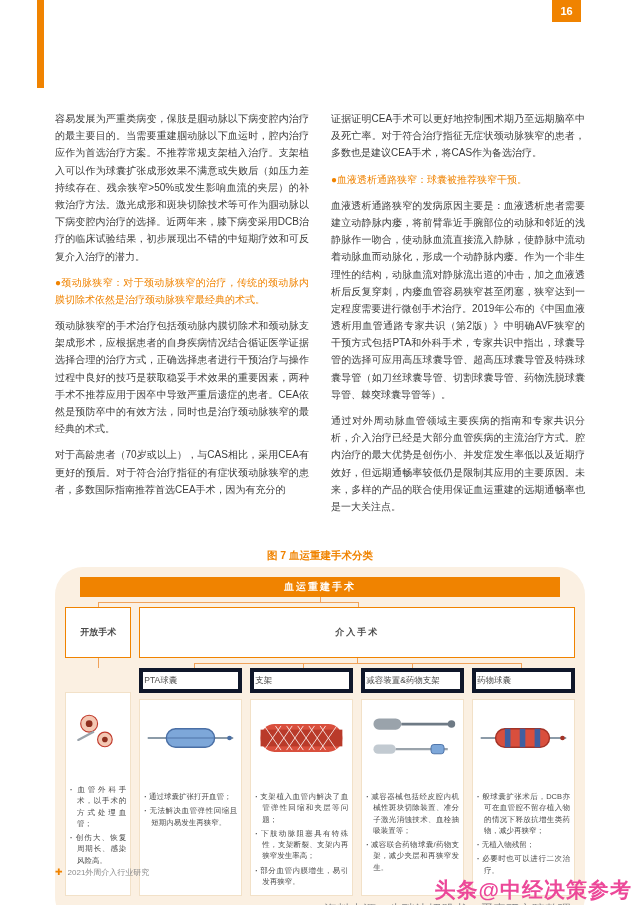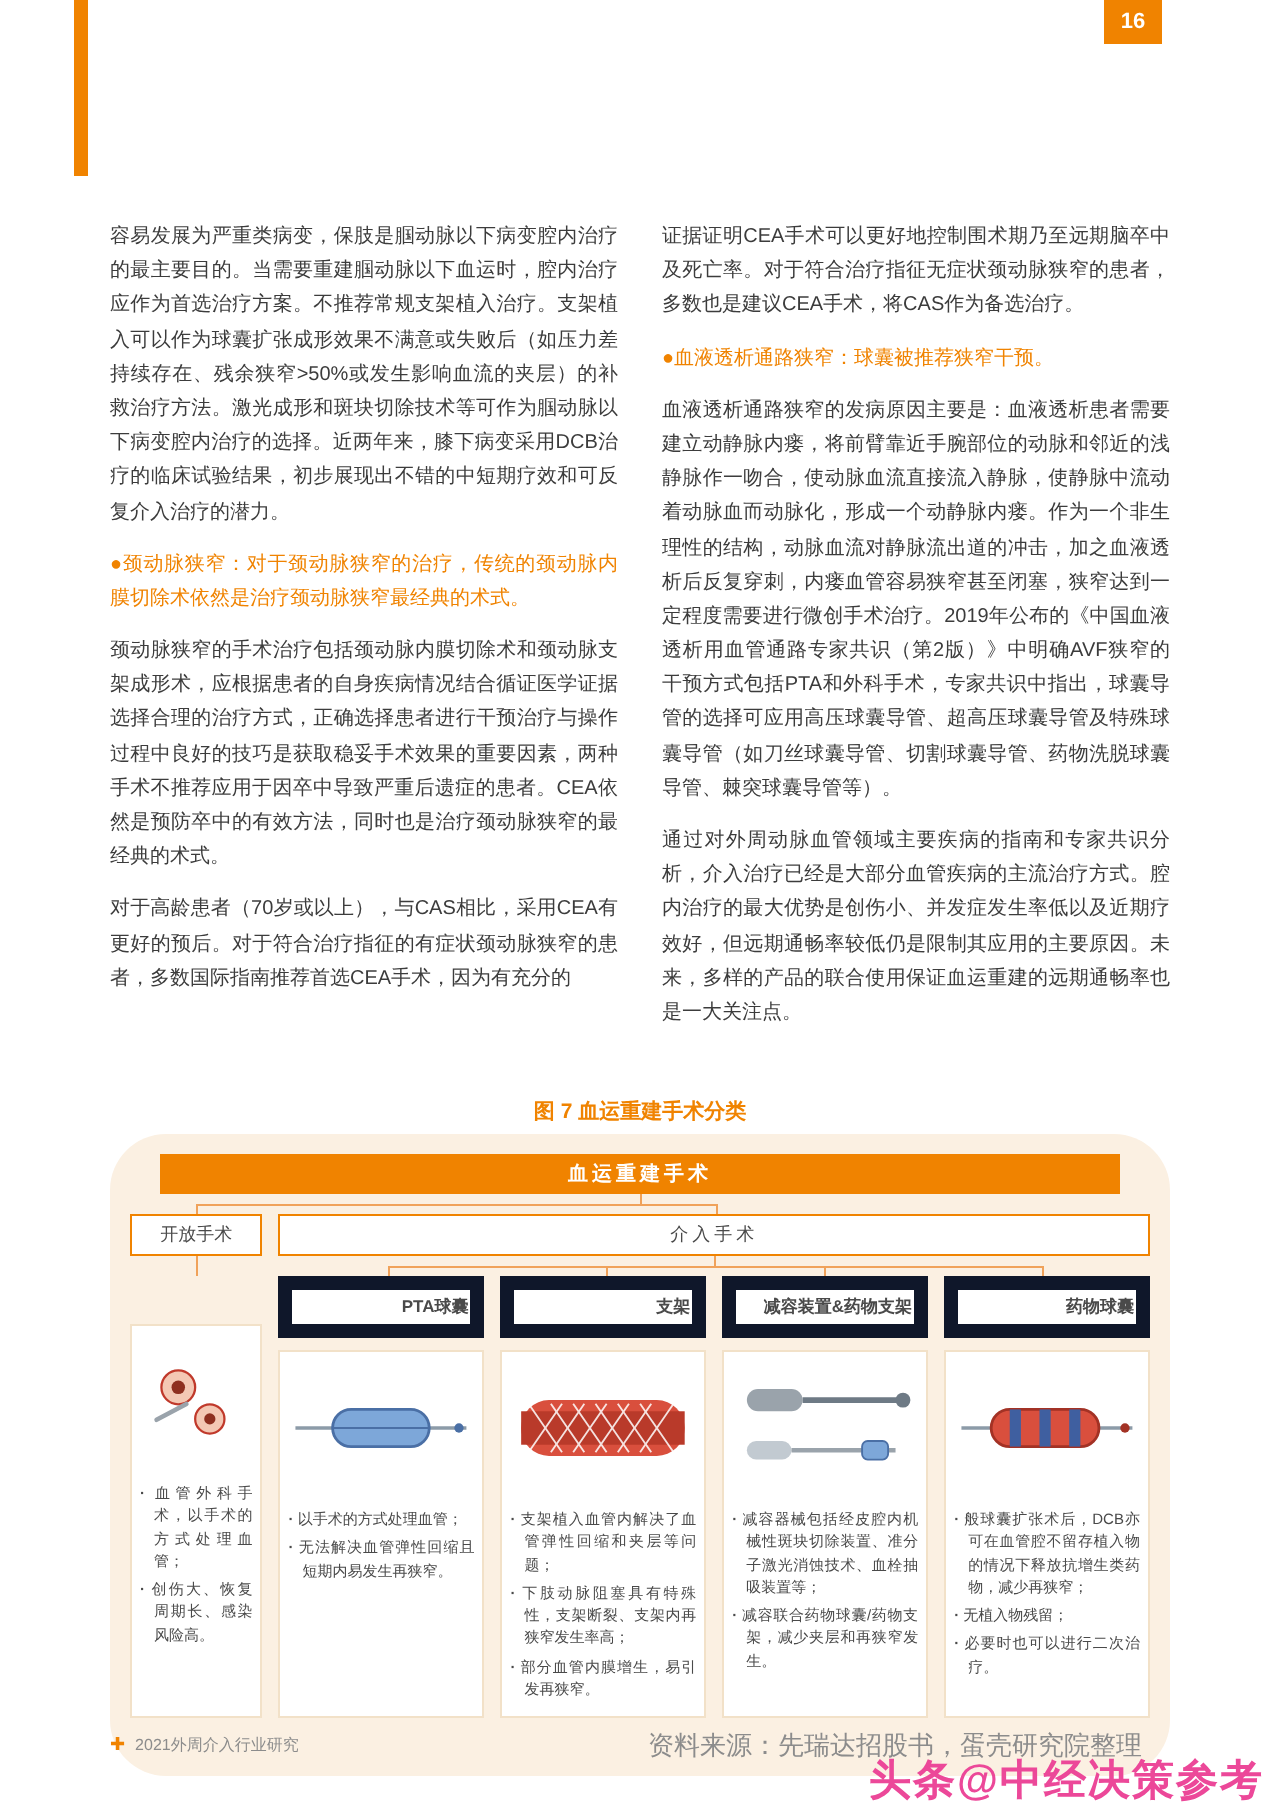--- a/index.html
+++ b/index.html
@@ -29,39 +29,39 @@
   .root-bar {
     width:94%; margin:0 auto; background:#F08300; color:#fff; text-align:center;
     font-size:10px; font-weight:700; padding:3px 0; letter-spacing:2px;
   }
   .conn { position:relative; height:10px; }
   .conn .v { position:absolute; width:1px; background:#F0A25A; }
   .conn .h { position:absolute; height:1px; background:#F0A25A; }
   .branch-row { display:flex; gap:8px; }
   .node-box {
     border:1px solid #F08300; background:#fff; text-align:center;
-    font-size:9px; font-weight:400; color:#4a4a4a; padding:3px 0;
+    font-size:9px; font-weight:700; color:#4a4a4a; padding:18px 0;
   }
   .branch-open { flex:0 0 13%; }
   .branch-int  { flex:1; letter-spacing:2px; }
   .fig-cols { display:flex; gap:8px; align-items:stretch; }
   .fcol { flex:1; display:flex; flex-direction:column; }
   .fcol-open { flex:0 0 13%; display:flex; flex-direction:column; }
   .hdr-spacer { height:24px; }
   .col-hdr {
-    border:7px solid #0f172a; background:#fff; text-align:right;
-    font-size:8.5px; font-weight:700; color:#4a4a4a; padding:2.5px 1px; margin-bottom:6px;
+    border:4px solid #0f172a; background:#fff; text-align:left;
+    font-size:8.5px; font-weight:400; color:#4a4a4a; padding:2.5px 1px; margin-bottom:6px;
     white-space:nowrap; overflow:hidden;
   }
   .card {
     background:#fff; border:1px solid #F2E1C8; padding:3px 4px 5px; flex:1;
     display:flex; flex-direction:column;
   }
   .card svg { width:100%; height:70px; display:block; background:#fff; }
-  .card ul { list-style:none; margin-top:5px; }
+  .card ul { list-style:none; margin-top:18px; }
   .card li {
     font-size:7.5px; line-height:1.5; color:#4a4a4a; text-align:justify;
     padding-left:7px; text-indent:-7px; margin-bottom:3px;
   }
   .card li::before { content:"· "; color:#4a4a4a; font-weight:700; }
   .fig-source { text-align:right; font-size:13px; color:#8c8c8c; padding:5px 4px 2px; }
   
   .footer { position:absolute; left:55px; bottom:27px; font-size:8px; color:#8c8c8c; }
   .footer .plus { color:#F08300; font-size:9px; font-weight:700; margin-right:5px; }
   .watermark {
@@ -142,21 +142,21 @@
         <div class="fcol">
           <div class="col-hdr">PTA球囊</div>
           <div class="card">
             <svg viewBox="0 0 100 74">
               <line x1="4" y1="37" x2="96" y2="37" stroke="#8C9BA8" stroke-width="2"></line>
               <rect x="24" y="27" width="52" height="20" rx="10" fill="#7DA7D9" stroke="#4A6FA5" stroke-width="1.5"></rect>
               <line x1="24" y1="37" x2="76" y2="37" stroke="#4A6FA5" stroke-width="1"></line>
               <circle cx="92" cy="37" r="2.5" fill="#4A6FA5"></circle>
             </svg>
             <ul>
-              <li>以手术的方式处理血管；</li>
+              <li>通过球囊扩张打开血管；</li>
               <li>无法解决血管弹性回缩且短期内易发生再狭窄。</li>
             </ul>
           </div>
         </div>
 
         <div class="fcol">
           <div class="col-hdr">支架</div>
           <div class="card">
             <svg viewBox="0 0 100 74">
               <rect x="6" y="22" width="88" height="30" rx="15" fill="#D94F3D"></rect>

